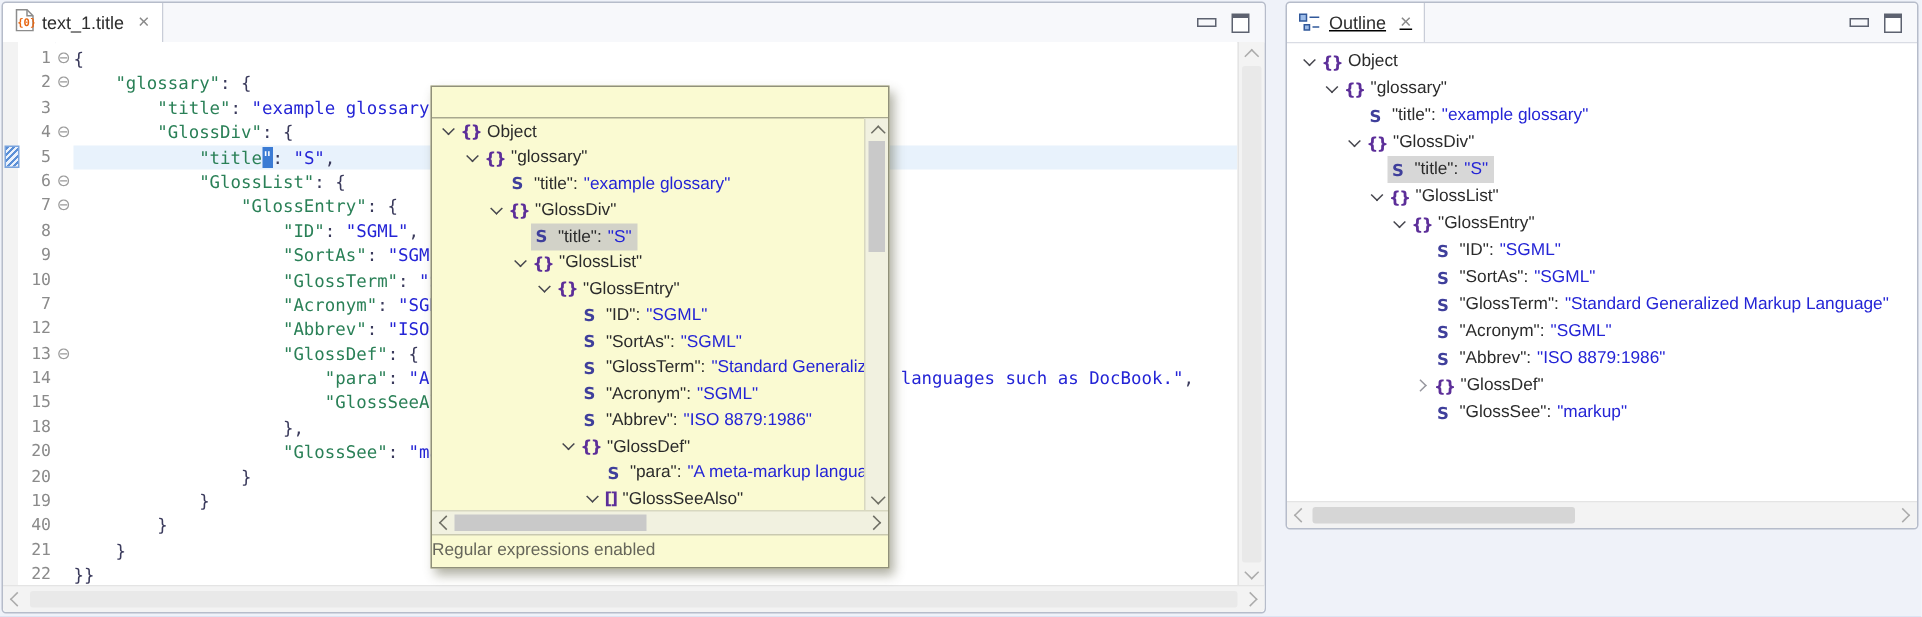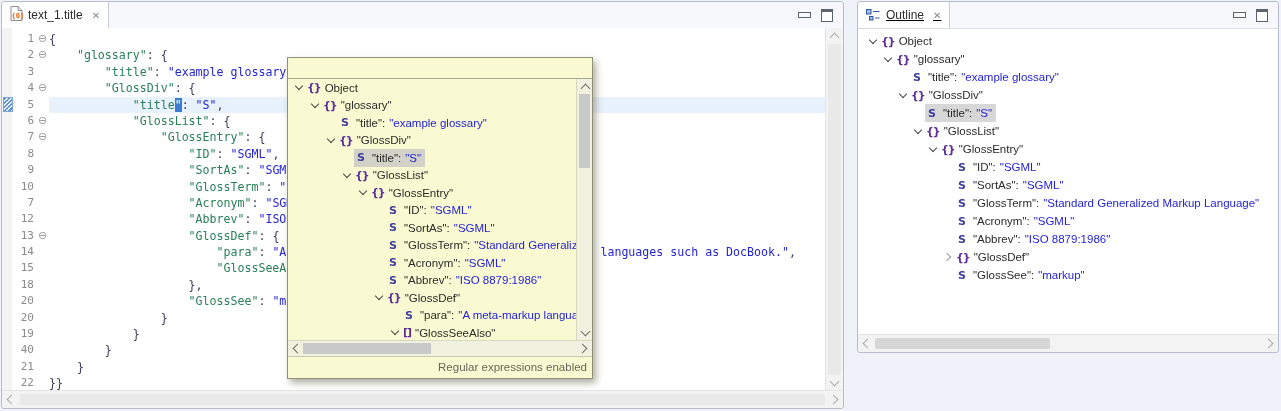--- a/index.html
+++ b/index.html
@@ -54,21 +54,21 @@
   .pfilter input{flex:1;background:transparent;border:0;outline:none;font:11.5px "Liberation Sans",sans-serif;padding:2px 5px;}
   .ptree{position:absolute;top:21px;left:0;right:15px;bottom:37px;overflow:hidden;font-size:11.5px;}
   .ptree .trow{height:17.5px;}
   .pvscroll{position:absolute;top:21px;right:0;bottom:37px;width:15px;background:#F1F1E0;border-left:1px solid #D8D8C0;}
   .pvscroll .sarr{border-color:#6E6E64;}
   .pvthumb{position:absolute;left:2px;right:2px;top:15px;height:74px;background:#C9C9C9;}
   .phscroll{position:absolute;left:0;right:0;bottom:22px;height:15px;background:#F1F1E0;border-top:1px solid #D8D8C0;}
   .phscroll .sarr{border-color:#6E6E64;top:4px;}
   .phthumb{position:absolute;top:2px;bottom:2px;left:15px;width:128px;background:#C9C9C9;}
   .pstatus{position:absolute;left:0;right:0;bottom:0;height:21px;border-top:1px solid #C9C9B0;font-size:11.5px;
-    color:#66665A;text-align:right;line-height:21px;padding-right:5px;}
+    color:#66665A;line-height:21px;padding-right:5px;}
 
   
   .trow{display:flex;align-items:center;}
   .texp{width:15px;flex:0 0 15px;display:flex;justify-content:center;align-items:center;}
   .tchev{width:5px;height:5px;border-right:1.6px solid #45454D;border-bottom:1.6px solid #45454D;transform:rotate(45deg);margin-top:-3px;}
   .tchev.closed{transform:rotate(-45deg);border-color:#97979F;margin:0 0 0 -2px;}
   .tcontent{display:flex;align-items:center;padding:0 4px 0 1px;height:100%;}
   .ptree .tcontent.sel{background:var(--popup-selection,#D2D2C8);}
   .otree .tcontent.sel{background:var(--outline-selection,#D7D7D7);}
   .tico{font-weight:bold;font-size:11px;margin-right:4px;font-family:"DejaVu Sans",sans-serif;}

